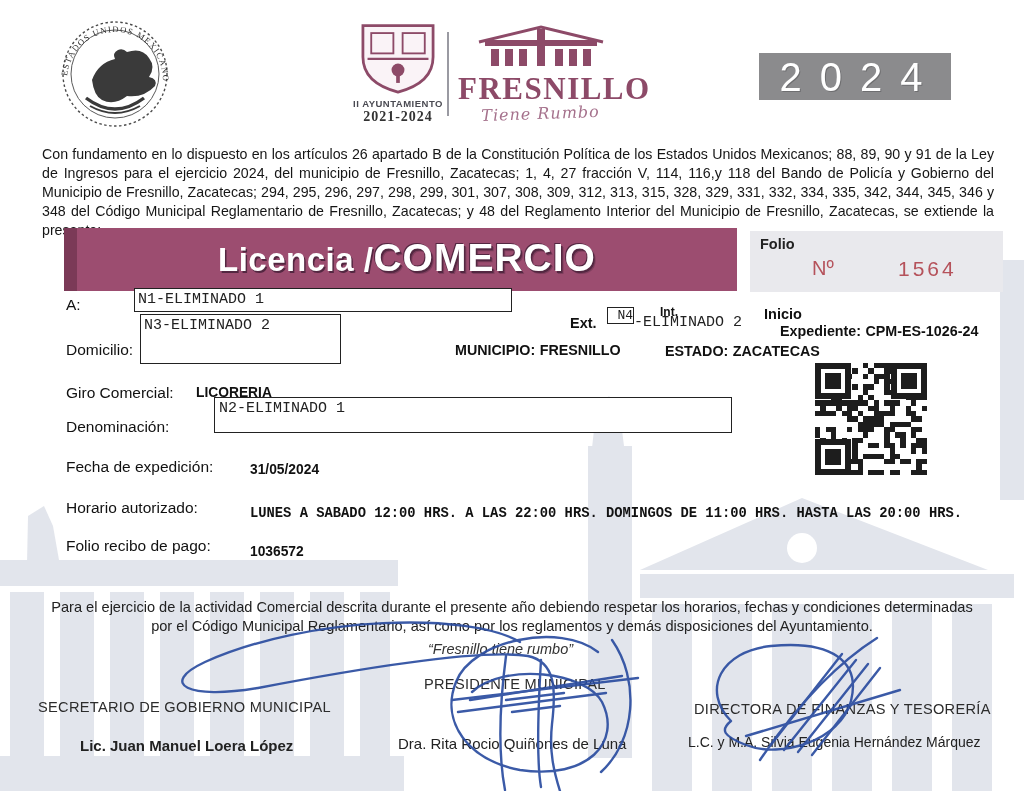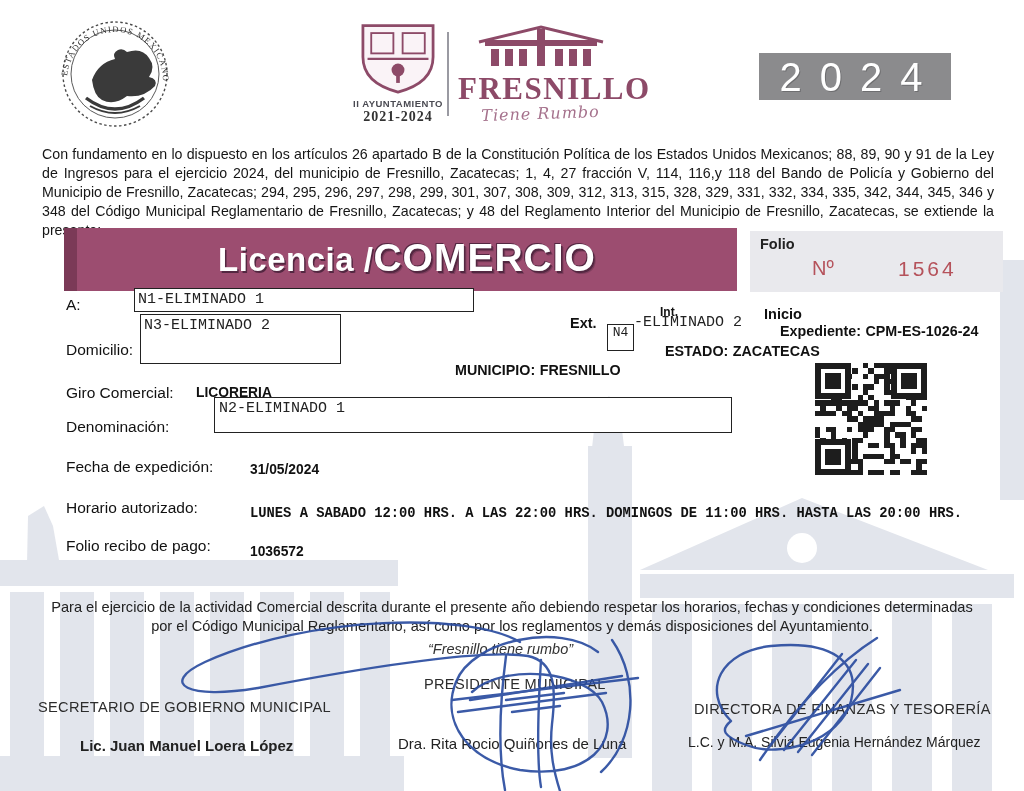--- a/index.html
+++ b/index.html
@@ -147,43 +147,43 @@
     <span class="light">Licencia /</span><span class="heavy">COMERCIO</span>
   </div>
 
   <div class="folio-box">
     <div class="folio-label">Folio</div>
     <div class="folio-no">Nº</div>
     <div class="folio-num">1564</div>
   </div>
 
   <div class="layer lbl" style="left:66px;top:296px;">A:</div>
-  <div class="layer fbox" style="left:134px;top:288px;width:340px;height:24px;">
+  <div class="layer fbox" style="left:134px;top:288px;width:378px;height:24px;">
     <span class="mono" style="padding-left:3px;line-height:22px;">N1-ELIMINADO 1</span>
   </div>
 
   <div class="layer lbl" style="left:66px;top:341px;">Domicilio:</div>
   <div class="layer fbox" style="left:140px;top:314px;width:201px;height:50px;">
     <span class="mono" style="padding-left:3px;line-height:20px;">N3-ELIMINADO 2</span>
   </div>
 
   <div class="layer lbl bold" style="left:570px;top:315px;font-size:14.5px;">Ext.</div>
-  <div class="layer mini-box" style="left:607px;top:324px;width:27px;height:27px;">
+  <div class="layer mini-box" style="left:607px;top:307px;width:27px;height:17px;text-align:right;">
     <span>N4</span>
   </div>
   <div class="layer mono" style="left:634px;top:314px;">-ELIMINADO 2</div>
   <div class="layer lbl bold" style="left:660px;top:305px;font-size:12px;text-align:center;">Int.</div>
 
   <div class="layer val-bold" style="left:764px;top:306px;font-size:14.5px;">Inicio</div>
   <div class="layer" style="left:780px;top:322px;">
     <span class="val-bold" style="font-size:14.3px;">Expediente:</span>
     <span class="val-bold" style="font-size:14.3px;">CPM-ES-1026-24</span>
   </div>
 
-  <div class="layer" style="left:455px;top:341px;margin-top:20px;">
+  <div class="layer" style="left:455px;top:341px;">
     <span class="val-bold" style="font-size:14.3px;">MUNICIPIO:</span>
     <span class="val-bold" style="font-size:14.3px;">FRESNILLO</span>
   </div>
   <div class="layer" style="left:665px;top:342px;">
     <span class="val-bold" style="font-size:14.3px;">ESTADO:</span>
     <span class="val-bold" style="font-size:14.3px;">ZACATECAS</span>
   </div>
 
   <div class="layer lbl" style="left:66px;top:384px;">Giro Comercial:</div>
   <div class="layer val-bold" style="left:196px;top:385px;">LICORERIA</div>

